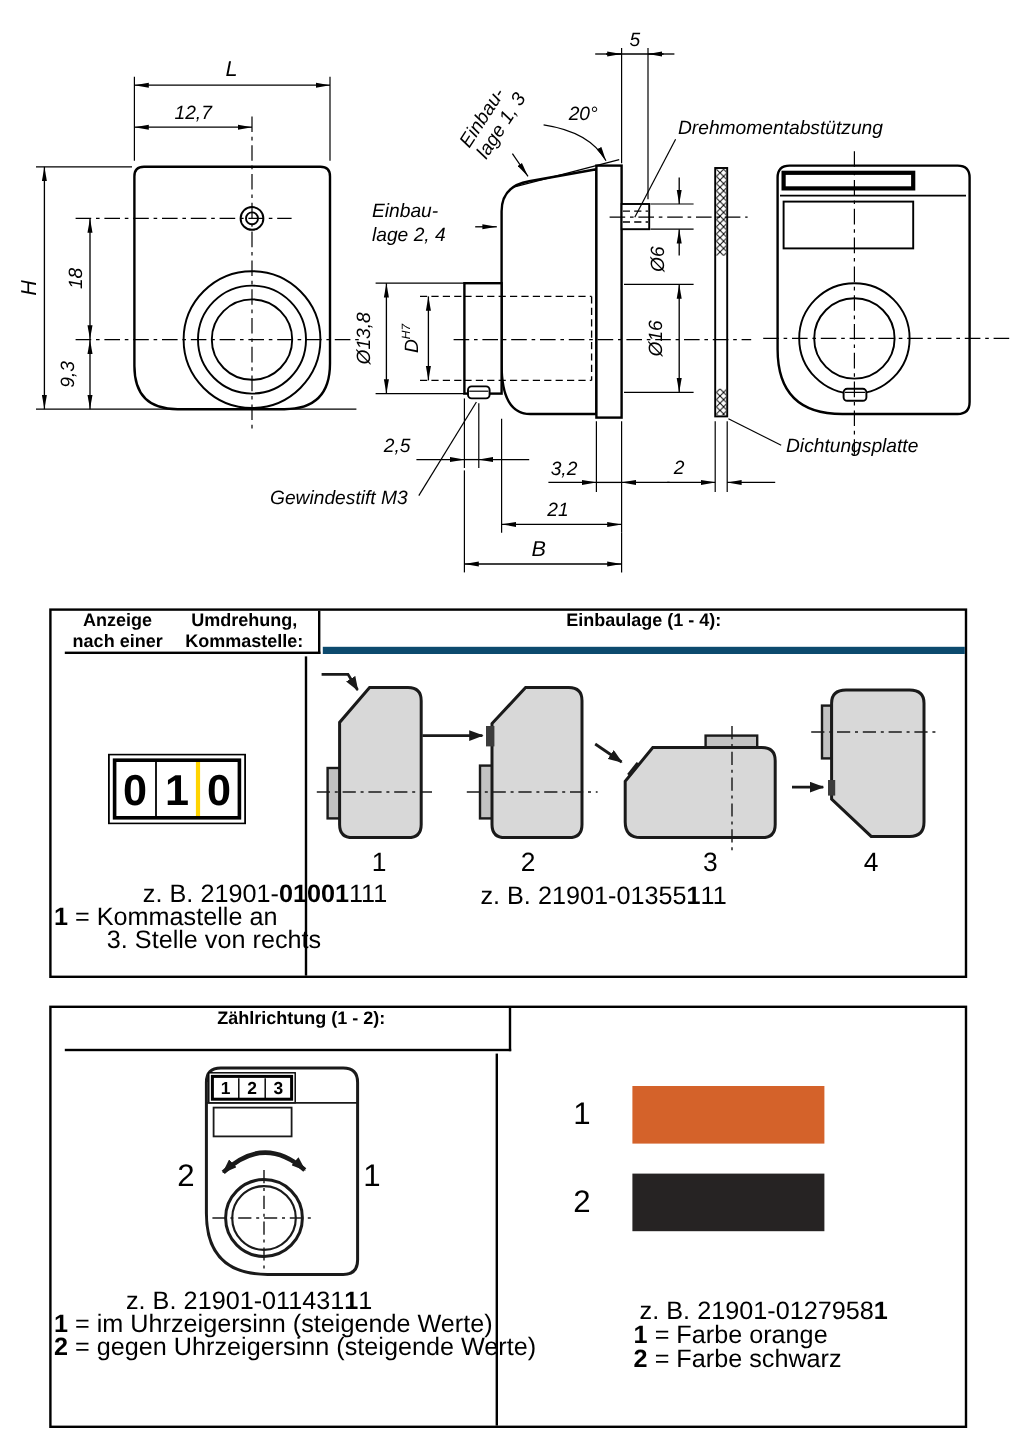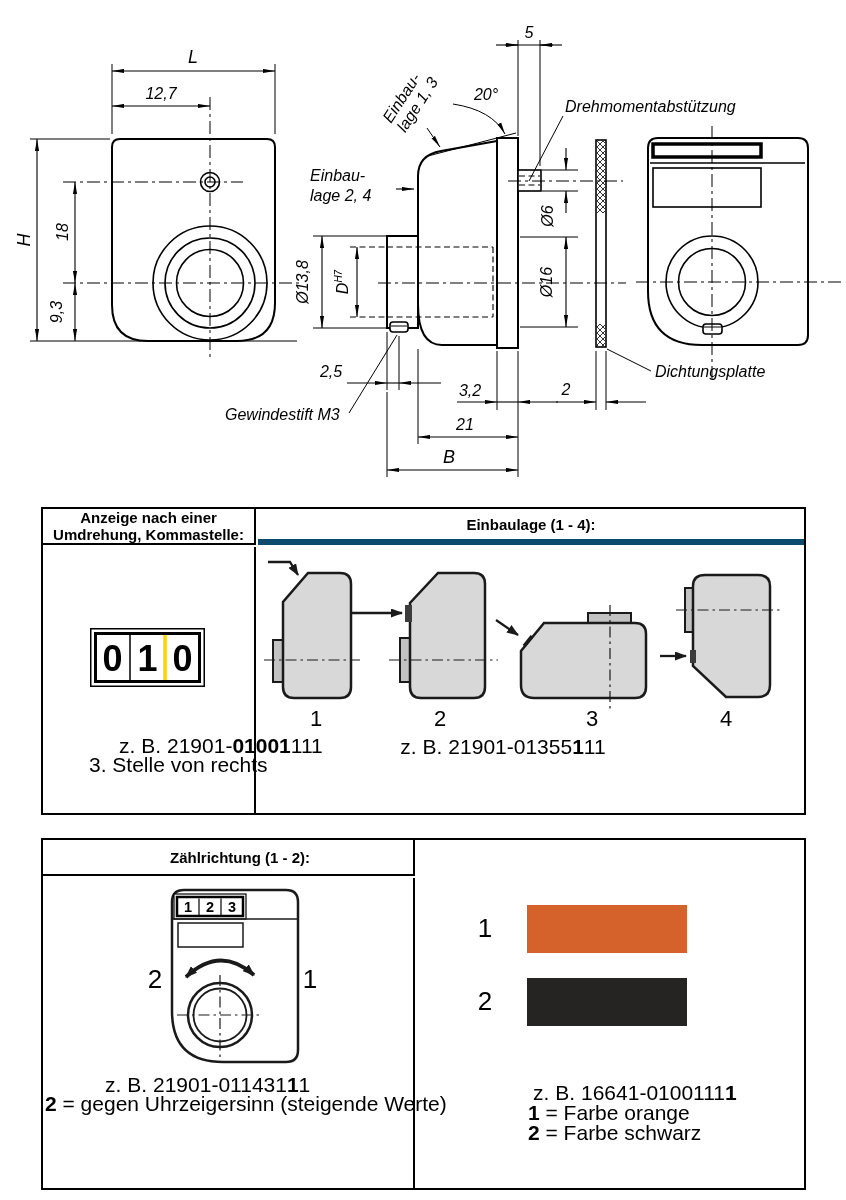--- a/index.html
+++ b/index.html
@@ -16,21 +16,21 @@
   .t1{stroke:#000;stroke-width:1;fill:none;}
   .dl{stroke:#000;stroke-width:1.1;fill:none;}
   .cl{stroke:#000;stroke-width:1;fill:none;stroke-dasharray:13 4 3 4;}
   .hd{stroke:#000;stroke-width:1.1;fill:none;stroke-dasharray:6 3.5;}
   .gs{fill:#d8d8d8;stroke:#1a1a1a;stroke-width:2.5;}
   .ht{fill:#c2c2c2;stroke:#1a1a1a;stroke-width:2;}
   .dk{fill:#3c3c3c;stroke:none;}
   .c2{stroke:#1a1a1a;stroke-width:1.2;fill:none;stroke-dasharray:11 4 2.5 4;}
   .aw{stroke:#1a1a1a;stroke-width:2.3;fill:none;}
   .tbl{position:absolute;border:2px solid #000;box-sizing:border-box;background:#fff;}
-  .hcell{position:absolute;display:flex;align-items:center;justify-content:center;flex-direction:column;font-weight:bold;font-size:15px;line-height:17px;text-align:center;box-sizing:border-box;}
+  .hcell{position:absolute;display:flex;justify-content:center;flex-direction:row;font-weight:bold;font-size:15px;line-height:17px;text-align:center;box-sizing:border-box;margin-left:11px;}
   .bcell{position:absolute;box-sizing:border-box;}
   .ex{position:absolute;font-size:21px;line-height:19px;white-space:nowrap;}
   .ex div{white-space:nowrap;}
   .ex b{font-weight:bold;}
   .codegap{margin-left:6px;}
 </style>
 </head>
 <body>
 
 <div class="page">
@@ -198,20 +198,21 @@
         <rect x="0.75" y="0.75" width="113.5" height="57.5" fill="#fff" stroke="#000" stroke-width="1.5"></rect>
         <rect x="5.5" y="5.5" width="104" height="48" fill="#fff" stroke="#000" stroke-width="3"></rect>
         <line x1="40" y1="7" x2="40" y2="52" stroke="#000" stroke-width="1.5"></line>
         <line x1="75" y1="7" x2="75" y2="52" stroke-width="3.5" stroke="#ffd400"></line>
         <text class="cd" x="22.5" y="43" font-size="36" text-anchor="middle">0</text>
         <text class="cd" x="57.5" y="43" font-size="36" text-anchor="middle">1</text>
         <text class="cd" x="92.5" y="43" font-size="36" text-anchor="middle">0</text>
       </svg>
       <div class="ex" style="left:2px;top:189px;">
         <div style="padding-left:74px;"><span>z. B.</span><span class="codegap">21901-</span><b>01001</b><span>111</span></div>
+        <div><b>1</b><span> = Kommastelle an</span></div>
         <div style="padding-left:44px;">3. Stelle von rechts</div>
       </div>
     </div>
 
     <div class="bcell" style="left:215px;top:38px;right:0;bottom:0;">
       <svg width="546" height="200" style="position:absolute;left:0;top:0;">
 
         <g>
           <rect class="ht" x="15" y="93" width="12" height="42"></rect>
           <path class="gs" d="M 50 26 L 82 26 Q 93 26 93 37 L 93 140 Q 93 151 82 151 L 36 151 Q 25 151 25 140 L 25 55 Z"></path>
@@ -273,32 +274,33 @@
         <path d="M 143 99 Q 177 67 211 97" fill="none" stroke="#1a1a1a" stroke-width="3.8" marker-start="url(#pa)" marker-end="url(#pa)"></path>
         <circle cx="177" cy="137" r="32" fill="#fff" stroke="#1a1a1a" stroke-width="2.5"></circle>
         <circle cx="177" cy="137" r="26.5" fill="none" stroke="#1a1a1a" stroke-width="1.8"></circle>
         <line class="c2" x1="177" y1="97" x2="177" y2="182"></line>
         <line class="c2" x1="134" y1="137" x2="220" y2="137"></line>
         <text class="num2" x="112" y="110" text-anchor="middle">2</text>
         <text class="num2" x="267" y="110" text-anchor="middle">1</text>
       </svg>
       <div class="ex" style="left:2px;top:197px;">
         <div style="padding-left:60px;"><span>z. B.</span><span class="codegap">21901-011431</span><b>1</b><span>1</span></div>
+        <div><b>1</b><span> = im Uhrzeigersinn (steigende Werte)</span></div>
         <div><b>2</b><span> = gegen Uhrzeigersinn (steigende Werte)</span></div>
       </div>
     </div>
 
     <div class="bcell" style="left:374px;top:38px;right:0;bottom:0;">
       <svg width="389" height="170" style="position:absolute;left:0;top:0;">
         <text class="num2" x="68" y="59" text-anchor="middle">1</text>
         <rect x="110" y="27" width="160" height="48" stroke="none" fill="#d4622a"></rect>
         <text class="num2" x="68" y="132" text-anchor="middle">2</text>
         <rect x="110" y="100" width="160" height="48" stroke="none" fill="#262323"></rect>
       </svg>
       <div class="ex" style="left:111px;top:205px;line-height:20px;">
-        <div style="padding-left:5px;"><span>z. B.</span><span class="codegap">16641-0100111</span><b>1</b><span></span></div>
+        <div style="padding-left:5px;"><span>z. B.</span><span class="codegap">21901-0127958</span><b>1</b><span></span></div>
         <div><b>1</b><span> = Farbe orange</span></div>
         <div><b>2</b><span> = Farbe schwarz</span></div>
       </div>
     </div>
   </section>
 
 </div>
 
 </body></html>

